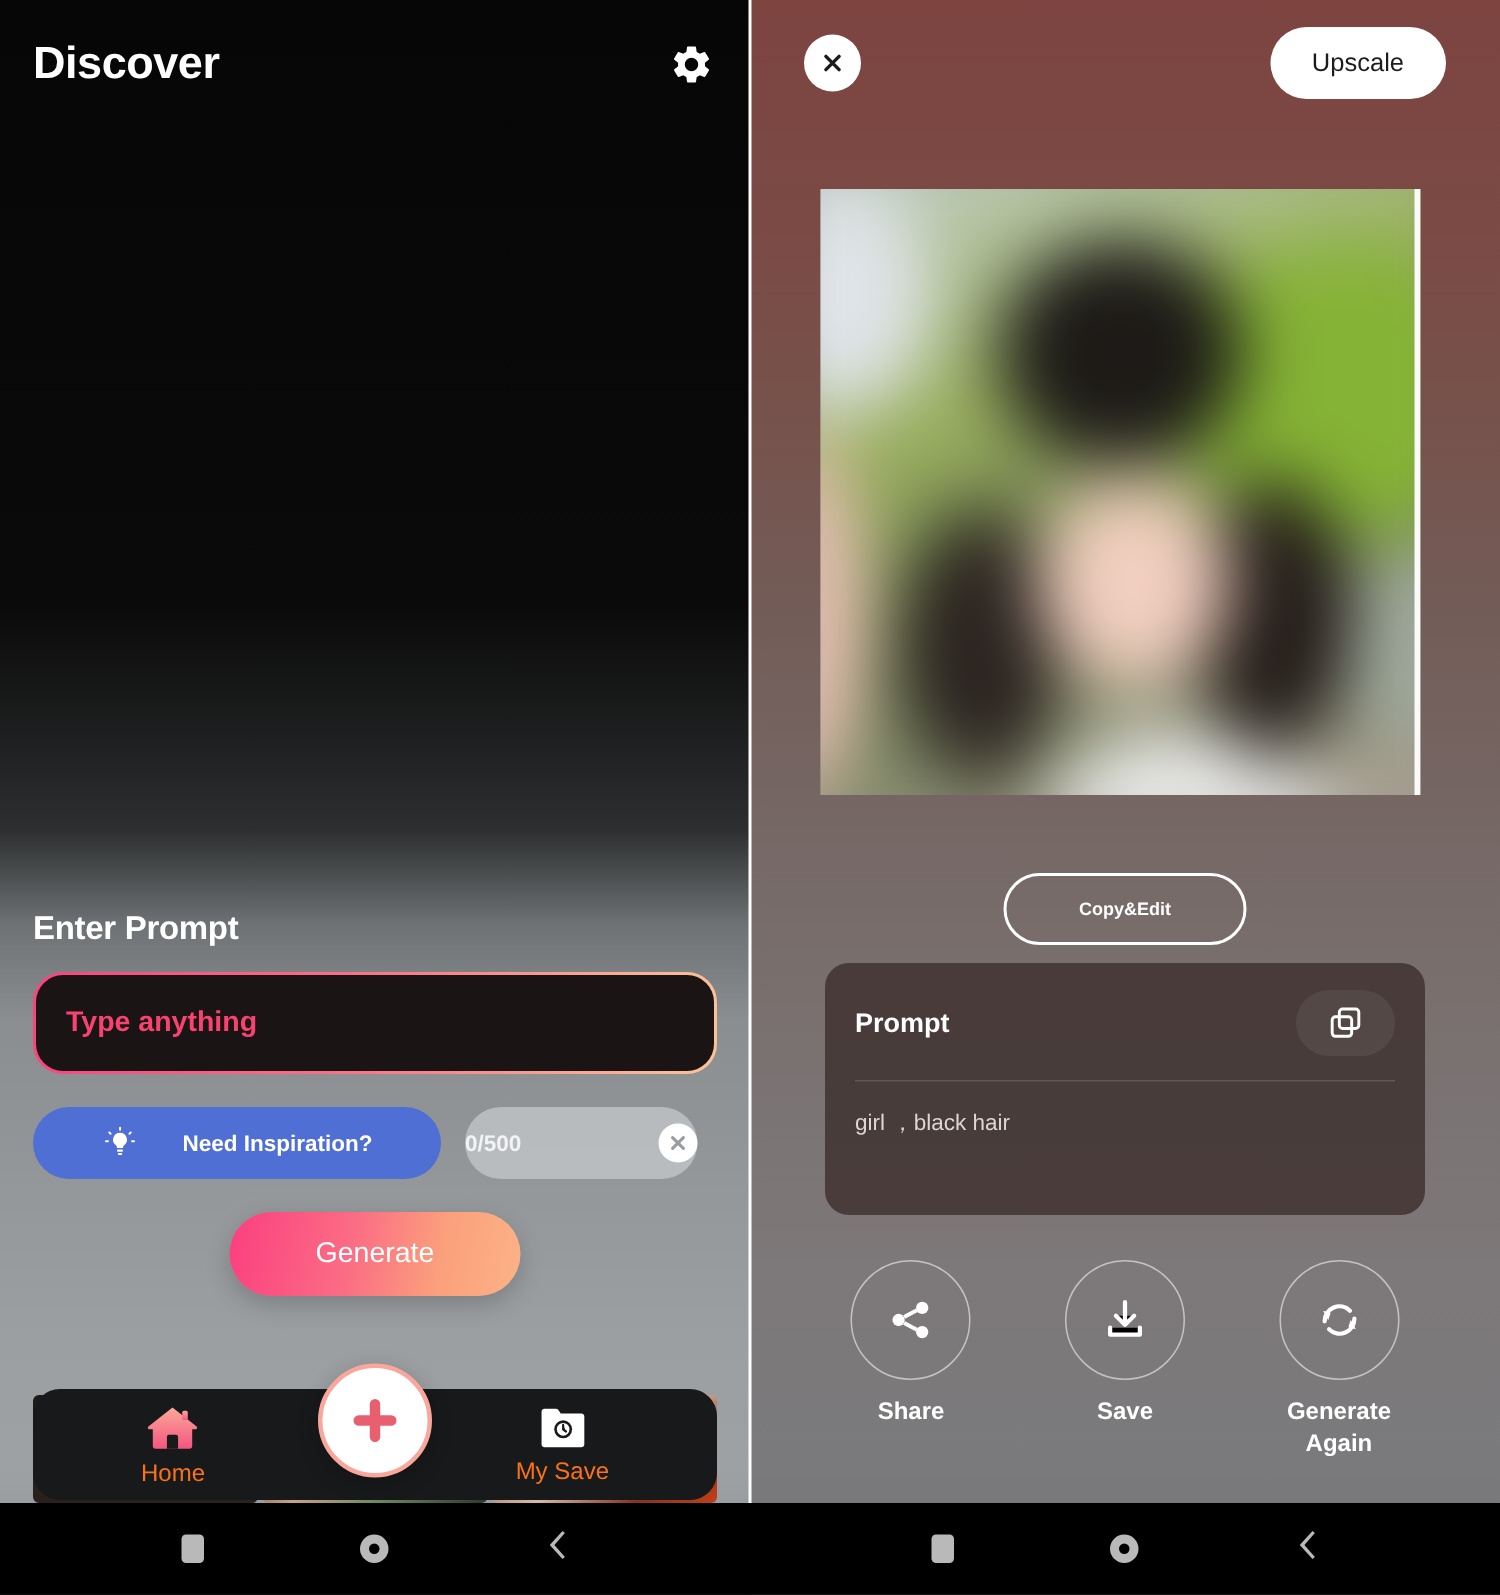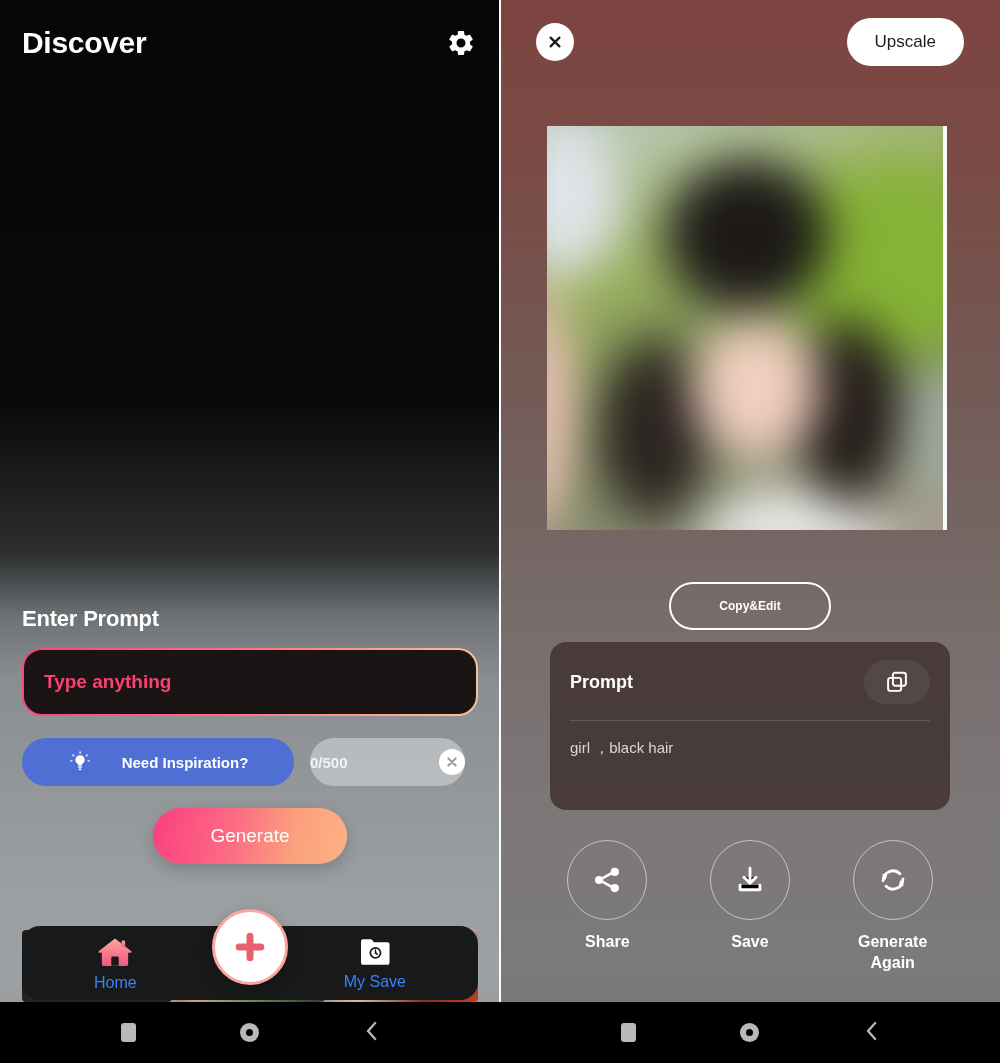--- a/index.html
+++ b/index.html
@@ -142,21 +142,21 @@
   .thumb-b { background: linear-gradient(145deg,#3b2d22 0%,#7b5a42 30%,#c9a184 48%,#6f8a5c 70%,#2d3a28 100%); }
   .thumb-c { background: linear-gradient(145deg,#2a2320 0%,#b08a72 35%,#d8b9a4 52%,#84341f 78%,#c33f18 100%); }
 
   
   .bottom-nav {
     position: absolute; left: 22px; bottom: 63px; width: 456px; height: 74px;
     background: #18191a; border-radius: 18px; z-index: 34;
     display: flex; align-items: center; justify-content: space-between; padding: 0 72px;
   }
   .nav-item { display: flex; flex-direction: column; align-items: center; gap: 5px; cursor: pointer; }
-  .nav-label { color: #3b82f6; font-size: 16px; }
+  .nav-label { color: #f97316; font-size: 16px; }
   .fab {
     position: absolute; left: 50%; transform: translateX(-50%); bottom: 78px;
     width: 76px; height: 76px; border-radius: 50%; background: #fff;
     border: 3px solid #f9a79d; z-index: 36;
     display: flex; align-items: center; justify-content: center; cursor: pointer;
     box-shadow: 0 4px 14px rgba(0,0,0,.22);
   }
 
   
   .panel-right {

